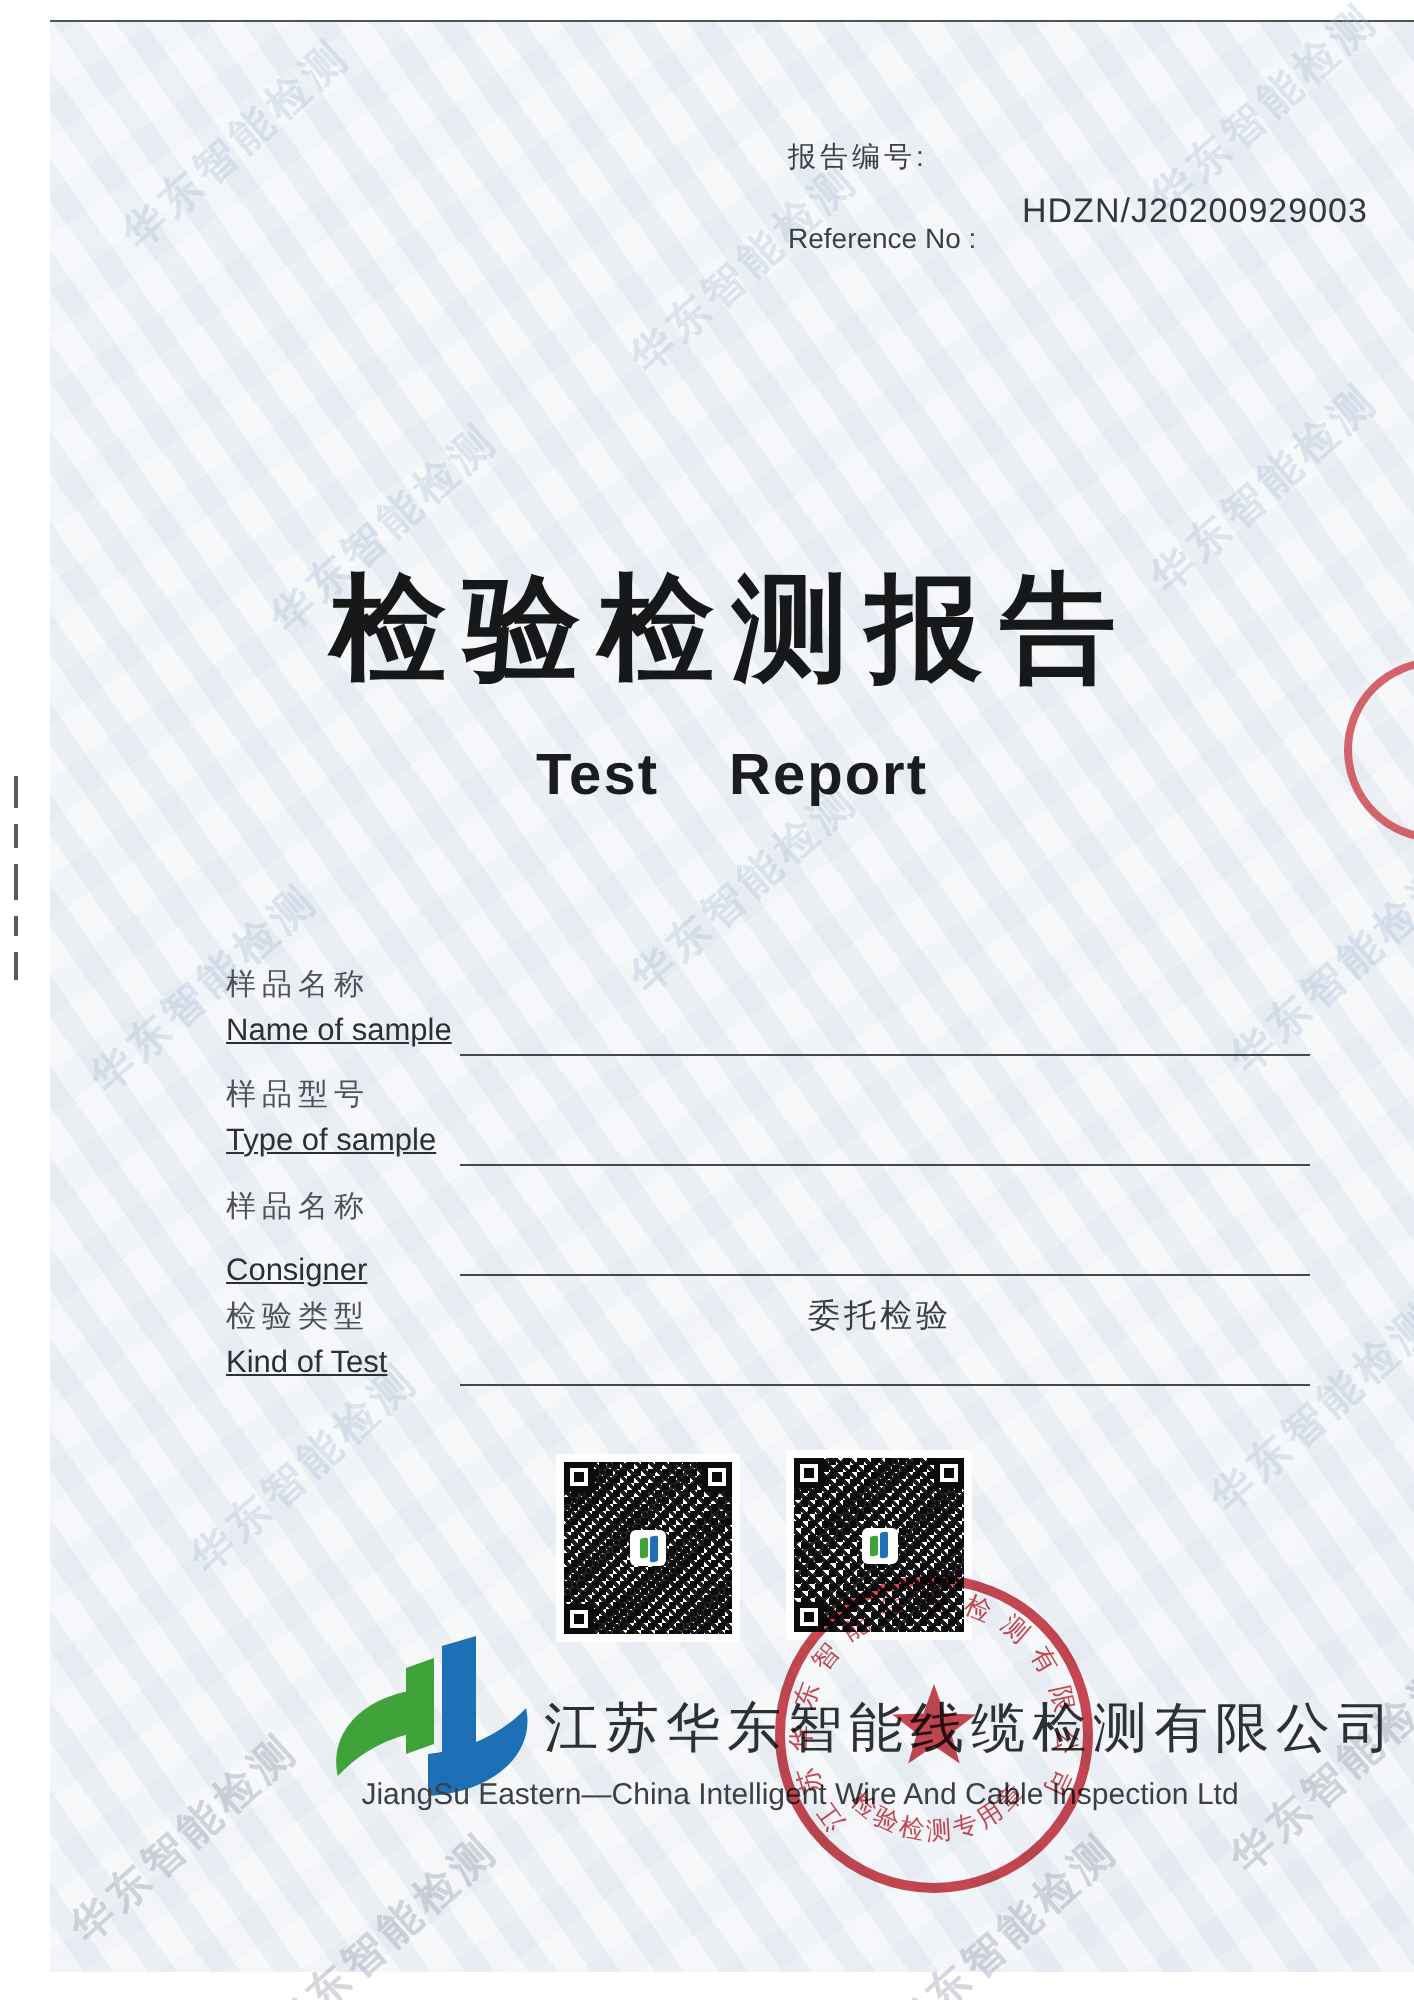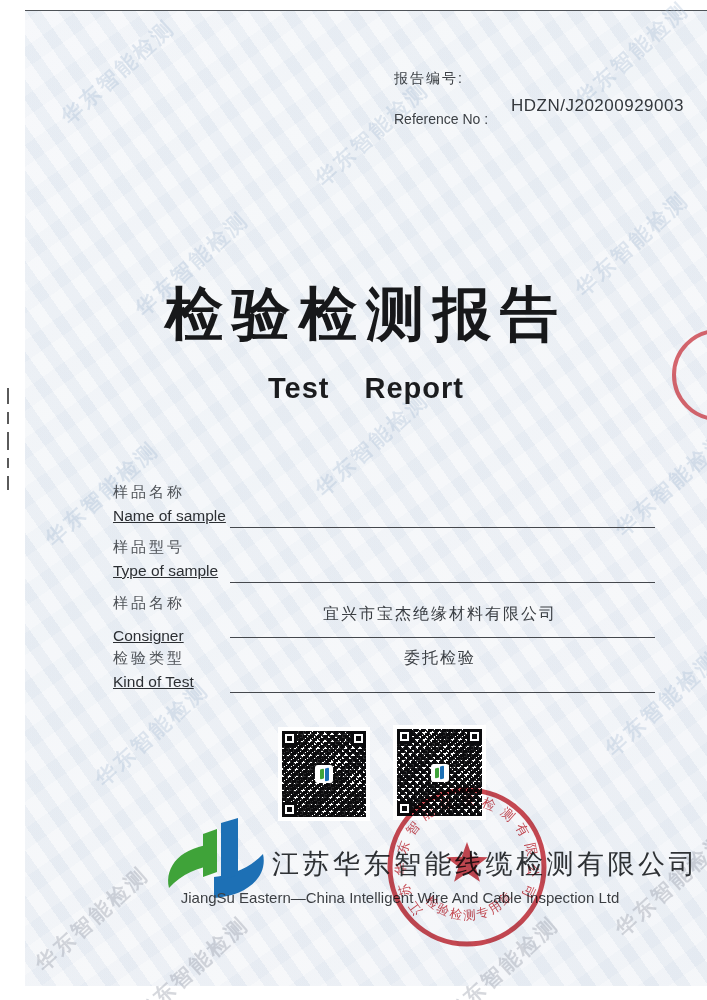--- a/index.html
+++ b/index.html
@@ -124,21 +124,20 @@
   <div class="f-cn" style="top:483px;">样品名称</div>
   <div class="f-en" style="top:507px;">Name of sample</div>
   <div class="f-line" style="top:527px;"></div>
 
   <div class="f-cn" style="top:538px;">样品型号</div>
   <div class="f-en" style="top:562px;">Type of sample</div>
   <div class="f-line" style="top:582px;"></div>
 
   <div class="f-cn" style="top:594px;">样品名称</div>
   <div class="f-en" style="top:601px;margin-top:26px;">Consigner</div>
-  <div class="f-val" style="top:604px;">宜兴市宝杰绝缘材料有限公司</div>
   <div class="f-line" style="top:637px;"></div>
 
   <div class="f-cn" style="top:649px;">检验类型</div>
   <div class="f-en" style="top:673px;">Kind of Test</div>
   <div class="f-val" style="top:648px;">委托检验</div>
   <div class="f-line" style="top:692px;"></div>
 
   <div class="qr" style="left:278px;top:727px;width:84px;height:86px;">
     <div class="qr-pattern">
       <div class="finder tl"></div>

